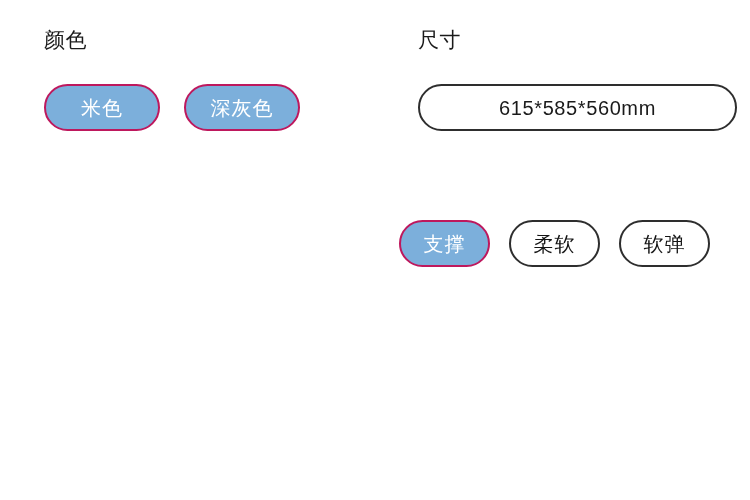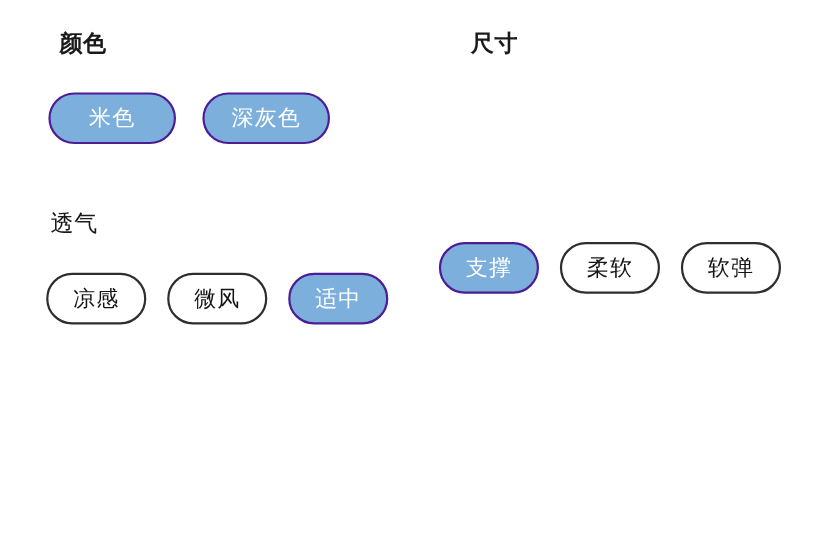--- a/index.html
+++ b/index.html
@@ -33,21 +33,21 @@
 
   .group-label {
     font-size: 21px;
     line-height: 28px;
     font-weight: 400;
     color: #1a1a1a;
     letter-spacing: 0.5px;
     white-space: nowrap;
   }
   .group-color  .group-label,
-  .group-size   .group-label { margin-left: 10px; font-weight: bold; }
+  .group-size   .group-label { margin-left: 0; }
   .group-breath .group-label,
   .group-feel   .group-label { margin-left: 4px; }
 
   
   .options-row {
     display: flex;
     align-items: center;
     margin-top: 30px;
   }
   .group-breath .options-row,
@@ -64,21 +64,21 @@
     line-height: 1;
     letter-spacing: 1px;
     white-space: nowrap;
     user-select: none;
     cursor: pointer;
   }
   .chip + .chip { margin-left: 19px; text-align: center; }
 
   .chip.selected {
     background: #7CAFDB;
-    border: 2px solid #4c1d95;
+    border: 2px solid #be185d;
     color: #ffffff;
   }
   .chip.unselected {
     background: #ffffff;
     border: 2px solid #2e2e2e;
     color: #141414;
   }
 
   
   .group-color .chip { width: 116px; }
@@ -120,30 +120,25 @@
   <section class="group group-color">
     <div class="group-label">颜色</div>
     <div class="options-row">
       <div class="chip selected">米色</div>
       <div class="chip selected">深灰色</div>
     </div>
   </section>
 
   <section class="group group-size">
     <div class="group-label">尺寸</div>
+    <div class="size-field">
+      <span class="size-field-value">615*585*560mm</span>
+    </div>
   </section>
 
-  <section class="group group-breath">
-    <div class="group-label">透气</div>
-    <div class="options-row">
-      <div class="chip unselected">凉感</div>
-      <div class="chip unselected">微风</div>
-      <div class="chip selected">适中</div>
-    </div>
-  </section>
 
   <section class="group group-feel">
     <div class="options-row">
       <div class="chip selected">支撑</div>
       <div class="chip unselected">柔软</div>
       <div class="chip unselected">软弹</div>
     </div>
   </section>
 
 </div>

